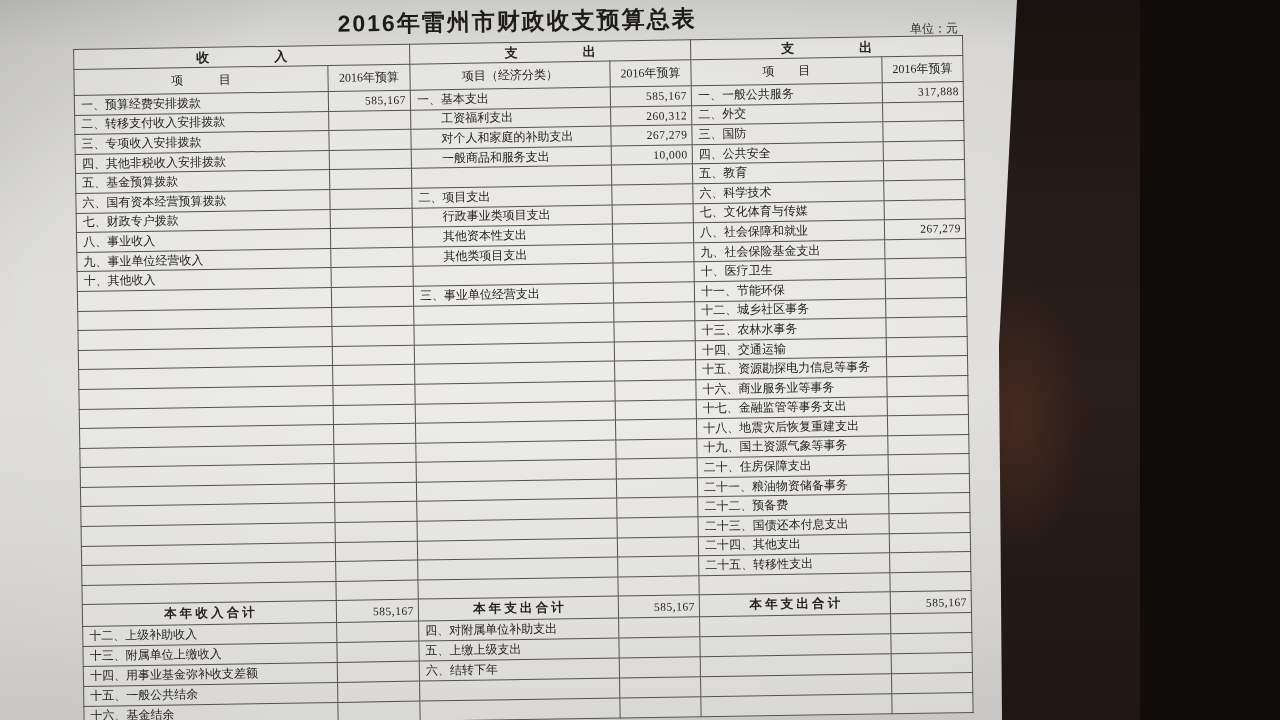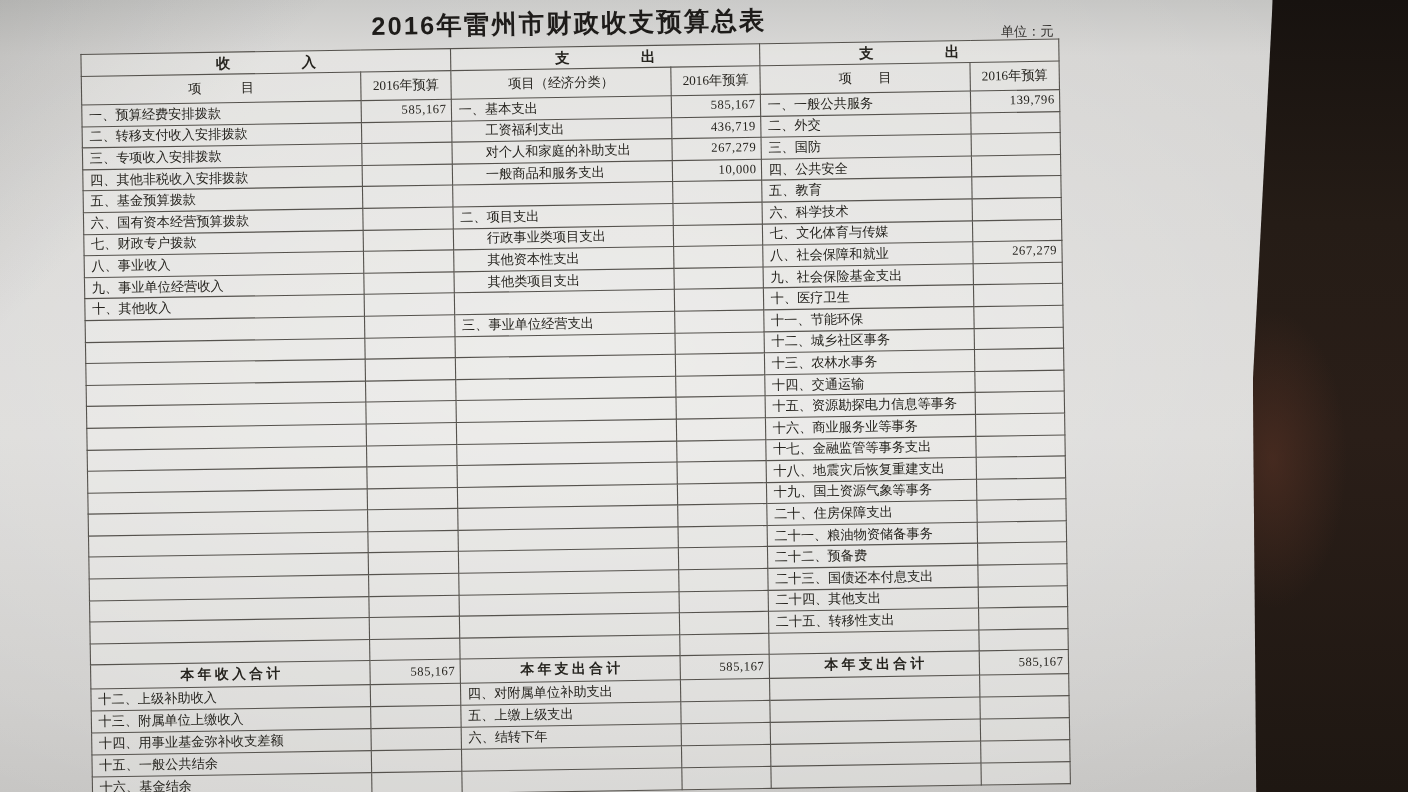--- a/index.html
+++ b/index.html
@@ -3,21 +3,21 @@
 <meta charset="utf-8">
 <style>
   * { margin: 0; padding: 0; box-sizing: border-box; }
   html, body { width: 1280px; height: 720px; overflow: hidden; }
   body {
     font-family: "Liberation Serif", "DejaVu Serif", serif;
     background: #0f0c0a;
   }
   .scene {
     position: relative;
-    width: 1280px; height: 720px;
+    width: 1140px; height: 720px;
     overflow: hidden;
   }
   
   .paper {
     position: absolute;
     left: 0; top: 0;
     width: 1157px; height: 720px;
     background:
       linear-gradient(135deg, rgba(110,110,108,0.22), rgba(110,110,108,0) 16%),
       radial-gradient(120% 95% at 45% 45%, rgba(255,255,255,0.38), rgba(255,255,255,0) 72%),
@@ -139,27 +139,27 @@
             <th>2016年预算</th>
           </tr>
         </thead>
         <tbody>
             <tr>
               <td class="c-label">一、预算经费安排拨款</td>
               <td class="c-val">585,167</td>
               <td class="c-label">一、基本支出</td>
               <td class="c-val">585,167</td>
               <td class="c-label">一、一般公共服务</td>
-              <td class="c-val">139,796</td>
+              <td class="c-val">317,888</td>
             </tr>
             <tr>
               <td class="c-label">二、转移支付收入安排拨款</td>
               <td class="c-val"></td>
               <td class="c-label">　　工资福利支出</td>
-              <td class="c-val">436,719</td>
+              <td class="c-val">260,312</td>
               <td class="c-label">二、外交</td>
               <td class="c-val"></td>
             </tr>
             <tr>
               <td class="c-label">三、专项收入安排拨款</td>
               <td class="c-val"></td>
               <td class="c-label">　　对个人和家庭的补助支出</td>
               <td class="c-val">267,279</td>
               <td class="c-label">三、国防</td>
               <td class="c-val"></td>

